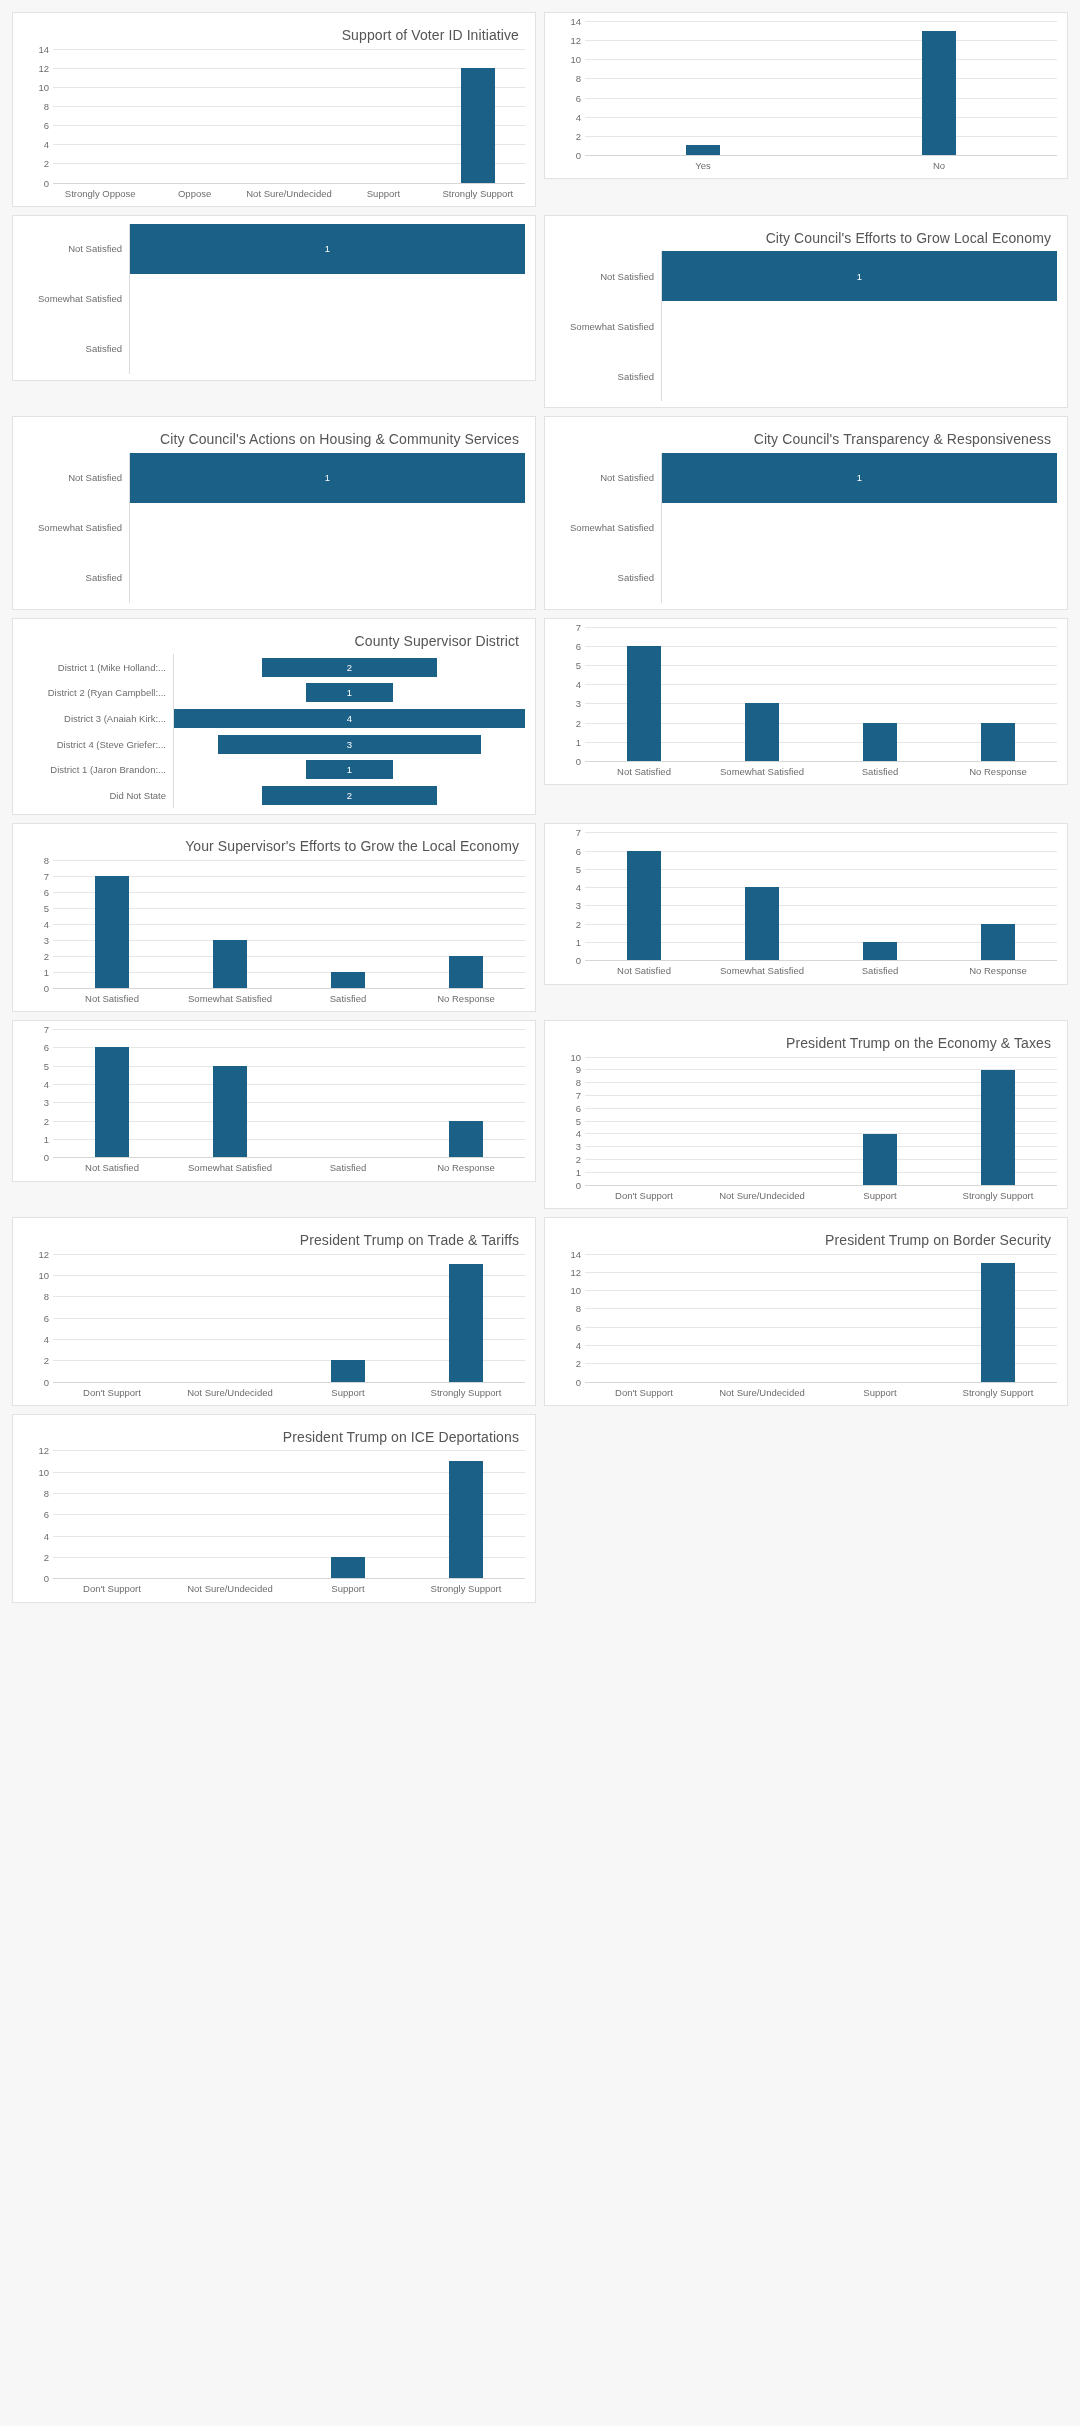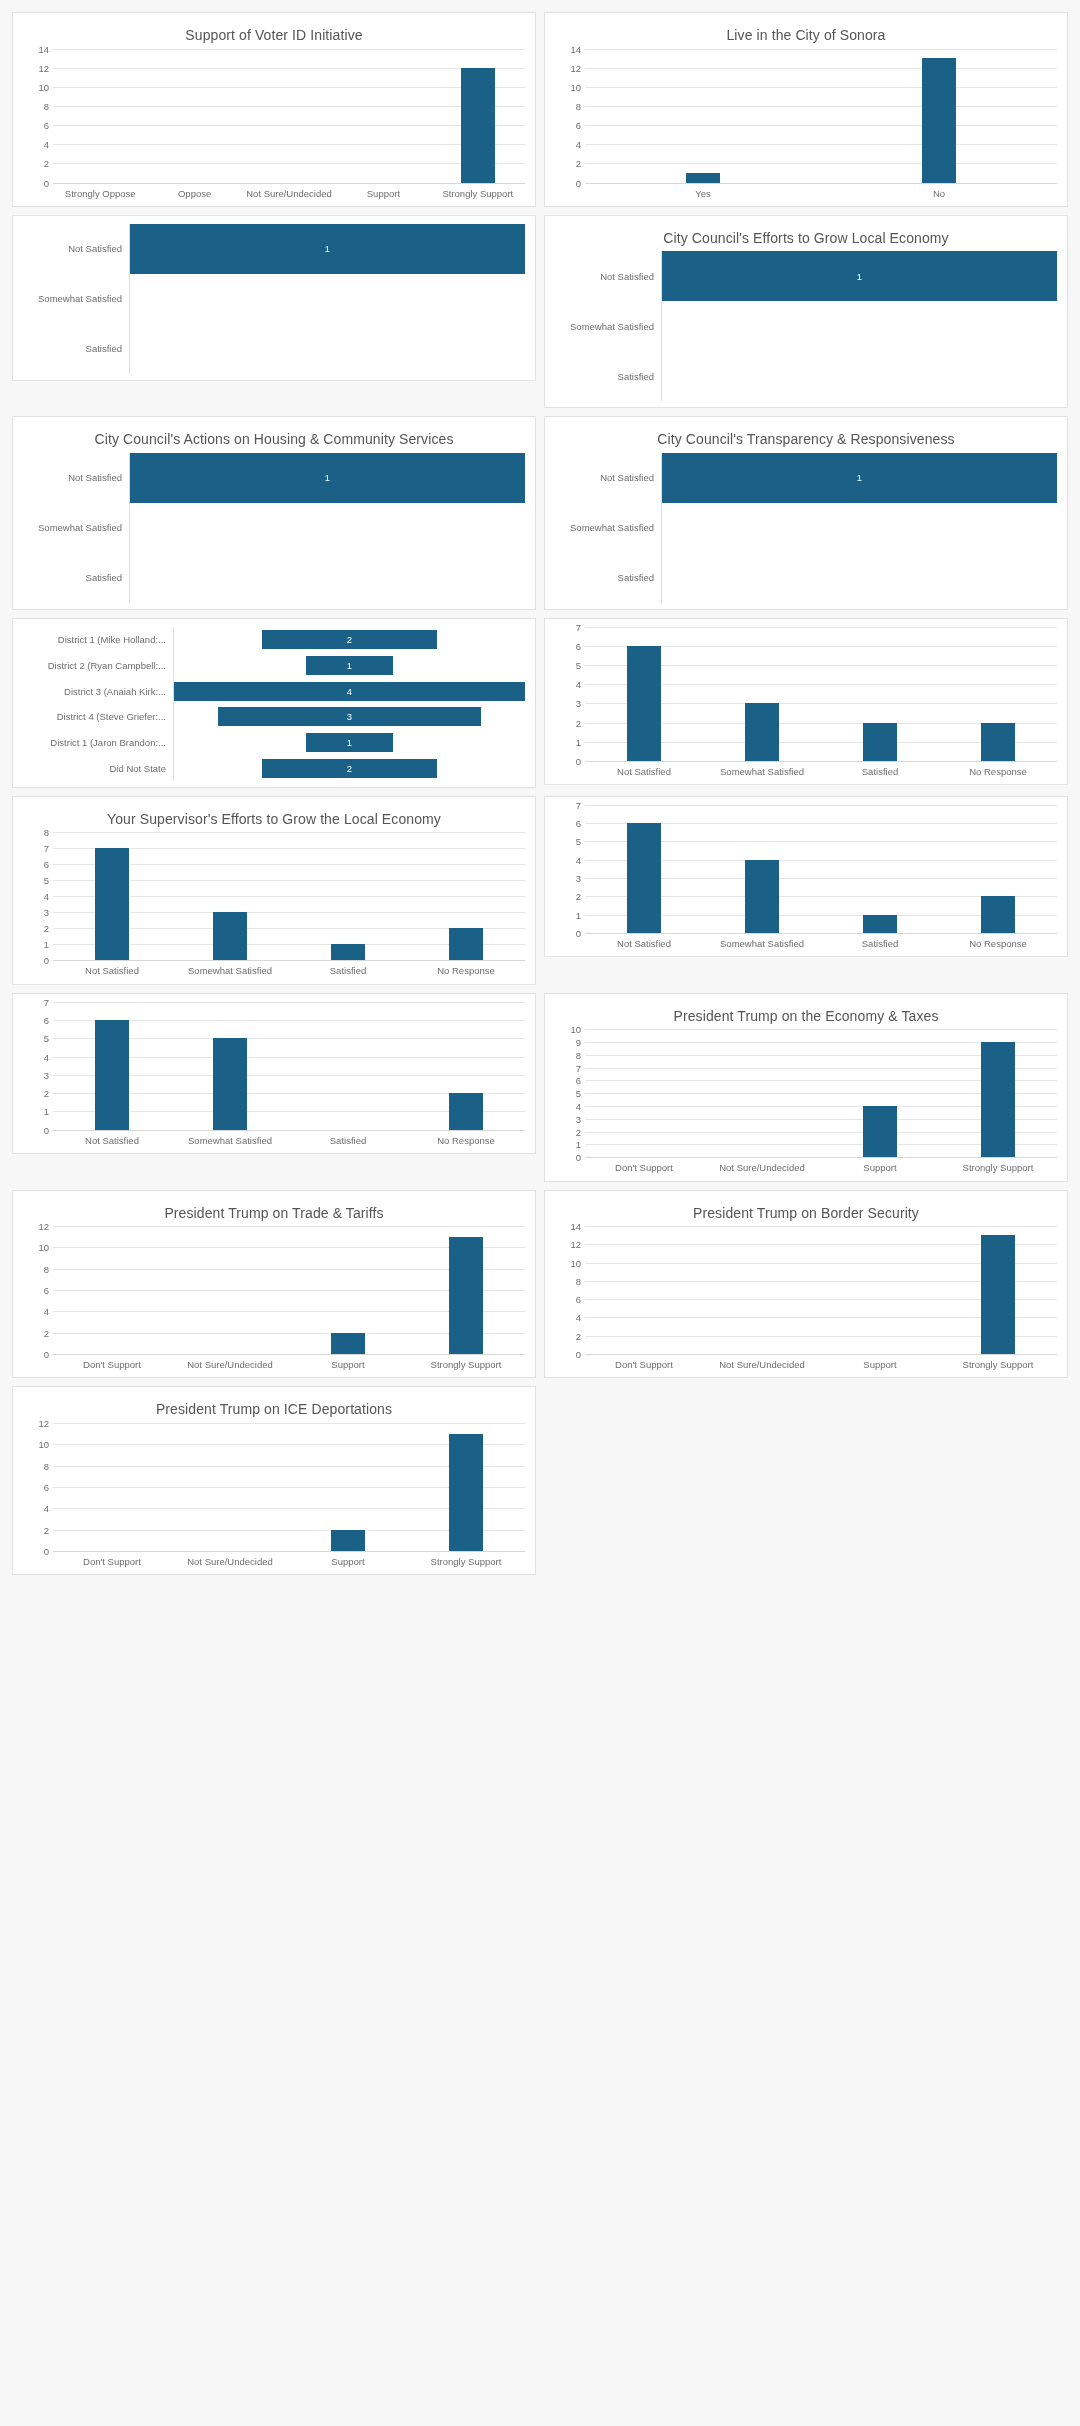--- a/index.html
+++ b/index.html
@@ -27,21 +27,21 @@
   }
   .card {
     background: #ffffff;
     border: 1px solid #e2e2e2;
     box-sizing: border-box;
     padding: 8px 10px 6px 10px;
     display: flex;
     flex-direction: column;
   }
   .chart-title {
-    text-align: center;
+    text-align: right;
     font-size: 14px;
     color: #555558;
     line-height: 1.25;
     font-weight: 400;
     padding: 6px 6px 4px 6px;
     letter-spacing: .1px;
   }
 
   
   .vplot {
@@ -192,21 +192,20 @@
             <div class="vcat">Strongly Oppose</div>
             <div class="vcat">Oppose</div>
             <div class="vcat">Not Sure/Undecided</div>
             <div class="vcat">Support</div>
             <div class="vcat">Strongly Support</div>
           </div>
         </div>
       </div>
       <div class="cell">
         <div class="card">
-          <div class="chart-title">Live in the City of Sonora</div>
           <div class="vplot" style="height: 134px;">
             <div class="vticks">
               <div class="vtick" style="top: 100%;">0</div>
               <div class="vtick" style="top: 85.7143%;">2</div>
               <div class="vtick" style="top: 71.4286%;">4</div>
               <div class="vtick" style="top: 57.1429%;">6</div>
               <div class="vtick" style="top: 42.8571%;">8</div>
               <div class="vtick" style="top: 28.5714%;">10</div>
               <div class="vtick" style="top: 14.2857%;">12</div>
               <div class="vtick" style="top: 0%;">14</div>
@@ -314,20 +313,21 @@
                 </div>
               </div>
               <div class="hrow"></div>
               <div class="hrow"></div>
             </div>
           </div>
         </div>
       </div>
       <div class="cell">
         <div class="card">
+          <div class="chart-title">County Supervisor District</div>
           <div class="hplot" style="height: 154px;">
             <div class="hlabels" style="width: 150px; flex: 0 0 150px;">
               <div class="hlabel">District 1 (Mike Holland:...</div>
               <div class="hlabel">District 2 (Ryan Campbell:...</div>
               <div class="hlabel">District 3 (Anaiah Kirk:...</div>
               <div class="hlabel">District 4 (Steve Griefer:...</div>
               <div class="hlabel">District 1 (Jaron Brandon:...</div>
               <div class="hlabel">Did Not State</div>
             </div>
             <div class="hbars">

